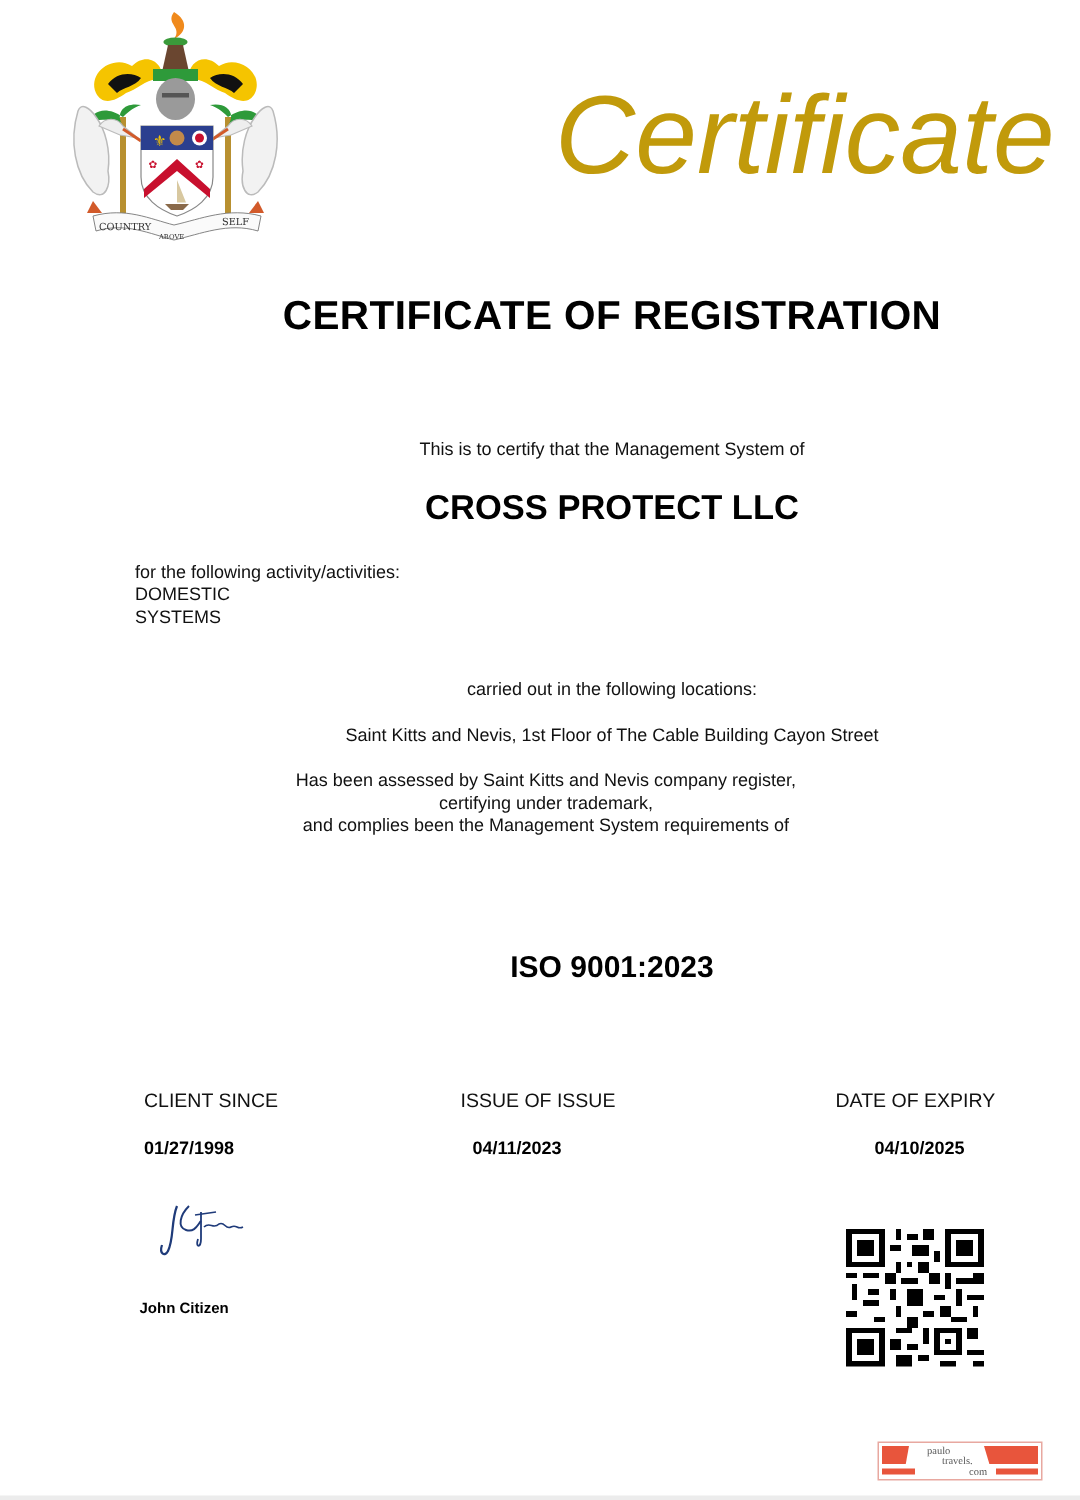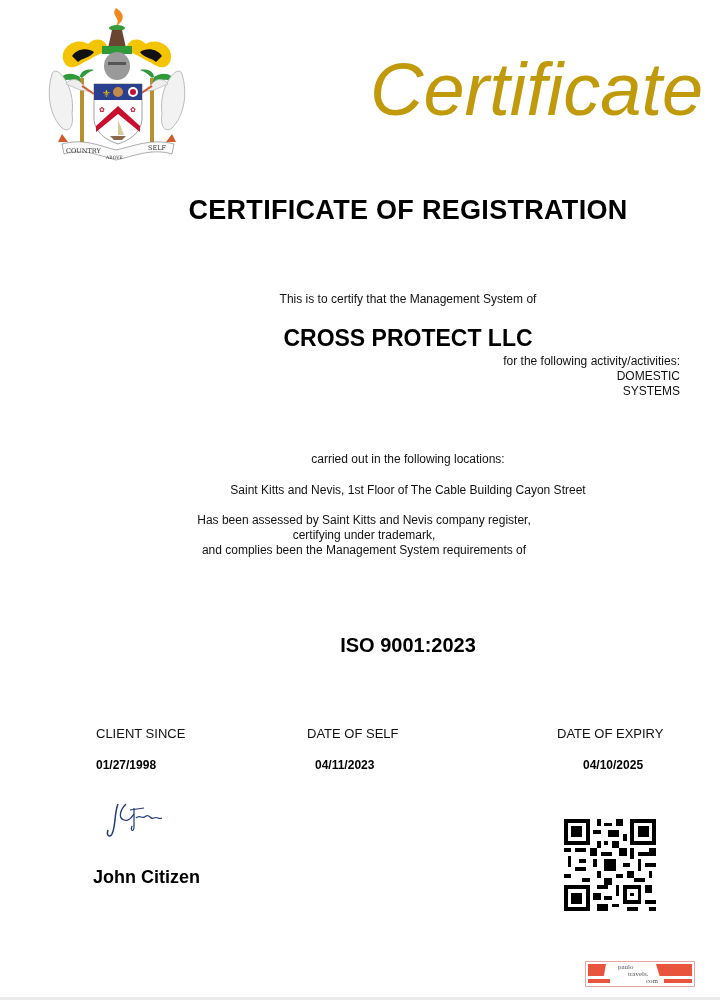--- a/index.html
+++ b/index.html
@@ -11,28 +11,28 @@
   .center { left:0; width:720px; text-align:center;padding-left:48px; }
   #crest { left:44px; top:4px; width:146px; height:158px; }
   #cert-word {
     left:370px; top:48px; font-family:"Liberation Sans", sans-serif; font-style:italic;
     font-size:74px; color:#c19a0b; letter-spacing:0px; line-height:84px;
   }
   #main-title { top:195px; font-size:27px; font-weight:bold; letter-spacing:0.3px; }
   .body-text { font-size:12px; line-height:15px; color:#111; }
   #intro { top:292px; }
   #company { top:325px; font-size:23px; font-weight:bold; letter-spacing:0px; }
-  #activity-block { top:354px; left:90px; width:590px; text-align:right; }
+  #activity-block { top:374px; left:90px; width:590px; text-align:left; }
   #loc-intro { top:452px; }
   #location { top:483px; }
   #assess-block { top:513px; left:164px; width:400px; text-align:center; }
   #standard { top:634px; font-size:20px; font-weight:bold; }
   .date-label { top:726px; font-size:13px; color:#111; }
   .date-value { top:758px; font-size:12px; font-weight:bold; }
-  #sig-name { left:93px; top:867px; font-size:18px; font-weight:bold; }
+  #sig-name { left:93px; top:867px; font-size:10px; font-weight:bold; }
   #signature { left:104px; top:800px; width:62px; height:40px; }
   #qr { left:564px; top:819px; width:92px; height:92px; }
   #badge {
     left:585px; top:961px; width:108px; height:24px; border:1px solid #e8a8a0; background:#fff;
   }
   #badge .stripe { position:absolute; background:#e8553c; }
   #badge .txt {
     position:absolute; font-family:"Liberation Serif", serif; font-size:7px; color:#555; line-height:7px;margin-left:8px;
   }
   #bottom-rule { left:0; top:997px; width:720px; height:3px; background:#ececec; }
@@ -108,21 +108,21 @@
 
 <div id="assess-block" class="abs body-text">
   <div>Has been assessed by Saint Kitts and Nevis company register,</div>
   <div>certifying under trademark,</div>
   <div>and complies been the Management System requirements of</div>
 </div>
 
 <div id="standard" class="abs center">ISO 9001:2023</div>
 
 <div class="abs date-label" style="left:96px;">CLIENT SINCE</div>
-<div class="abs date-label" style="left:307px;">DATE OF SELF</div>
+<div class="abs date-label" style="left:307px;">ISSUE OF ISSUE</div>
 <div class="abs date-label" style="left:557px;">DATE OF EXPIRY</div>
 
 <div class="abs date-value" style="left:96px;">01/27/1998</div>
 <div class="abs date-value" style="left:315px;">04/11/2023</div>
 <div class="abs date-value" style="left:583px;">04/10/2025</div>
 
 <svg id="signature" class="abs" viewBox="0 0 62 40">
   <path d="M14 4 C10 14 12 26 8 34 C6 38 2 36 4 30" fill="none" stroke="#1f3b7a" stroke-width="1.5"></path>
   <path d="M22 4 C16 10 14 18 20 20 C26 22 28 16 30 14" fill="none" stroke="#1f3b7a" stroke-width="1.3"></path>
   <path d="M30 8 L30 26 C30 32 26 32 28 26" fill="none" stroke="#1f3b7a" stroke-width="1.2"></path>

